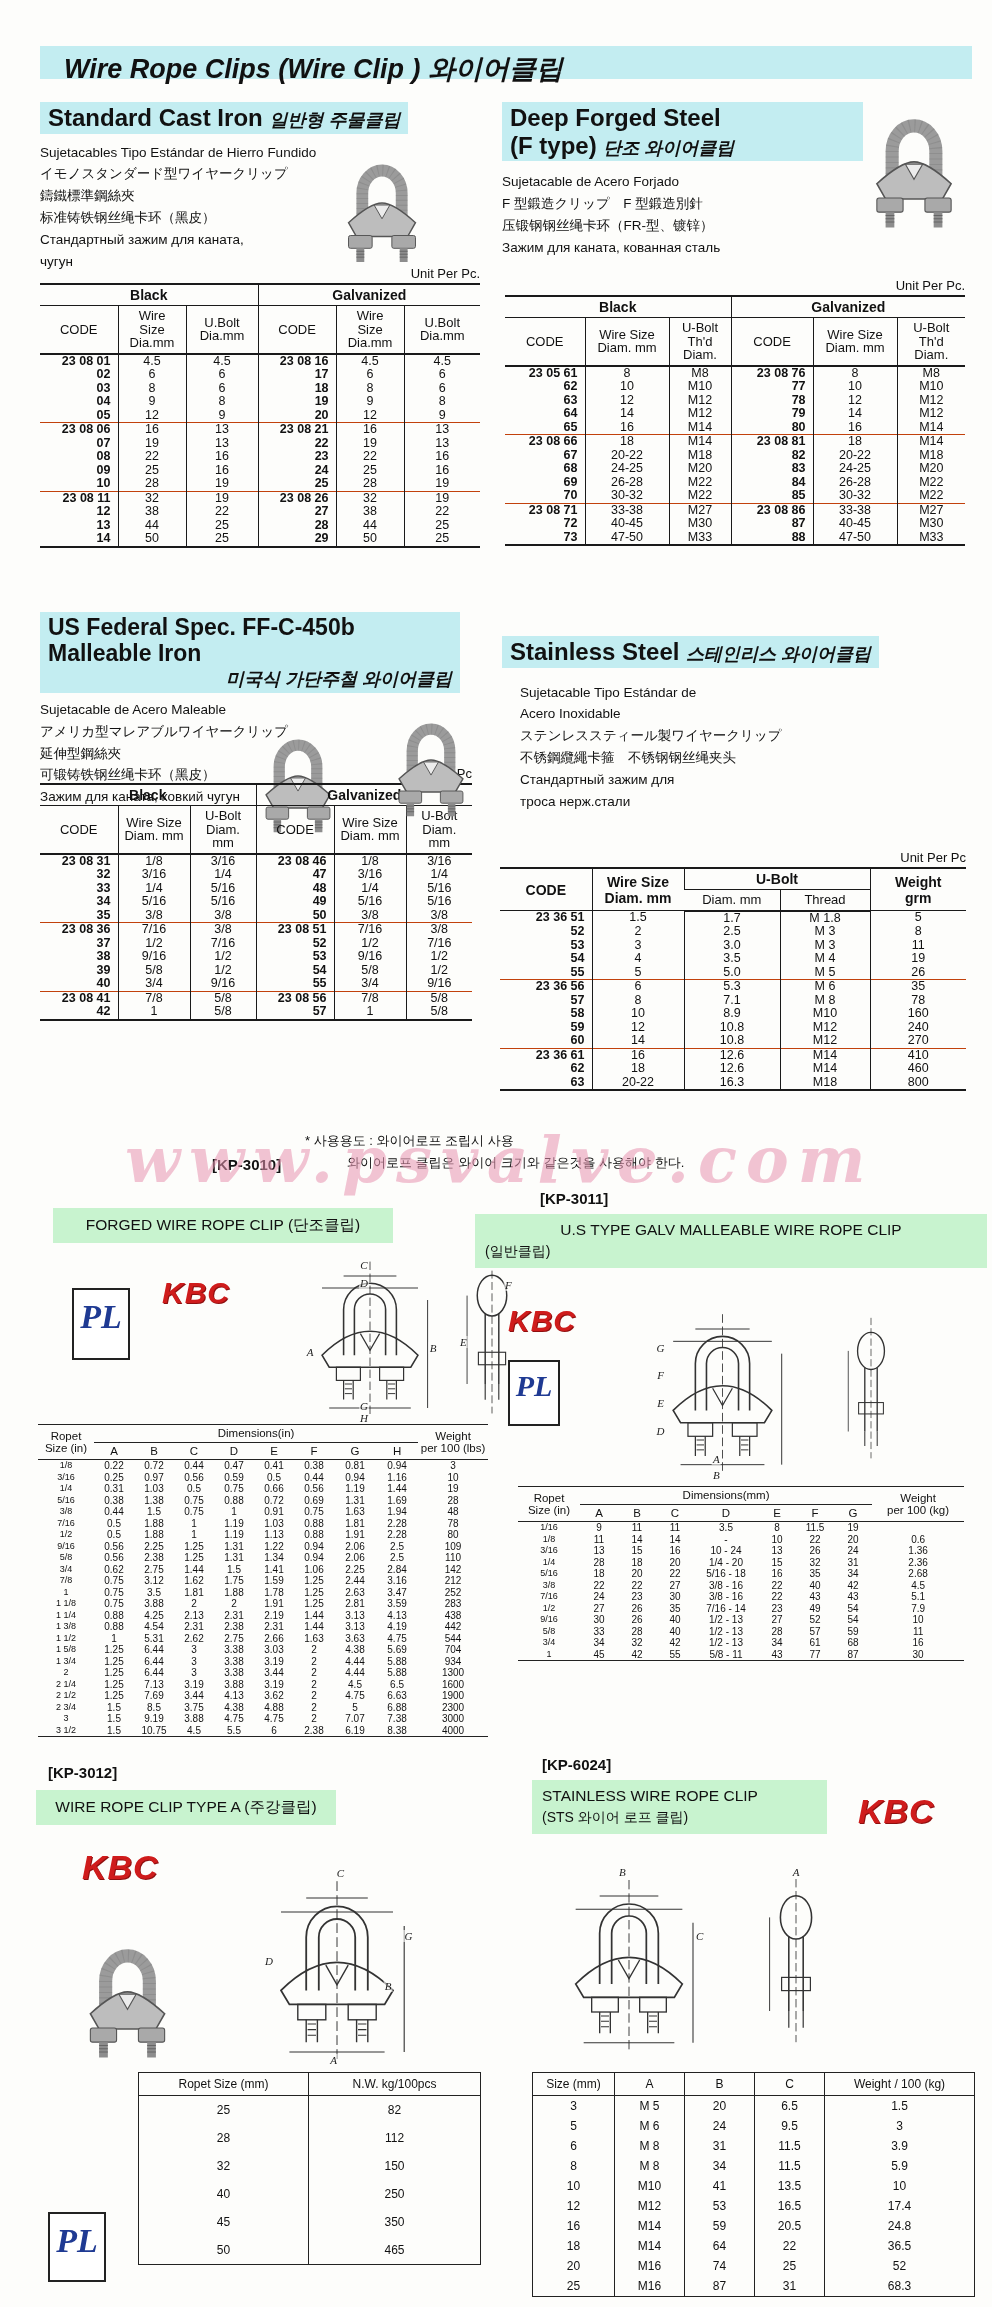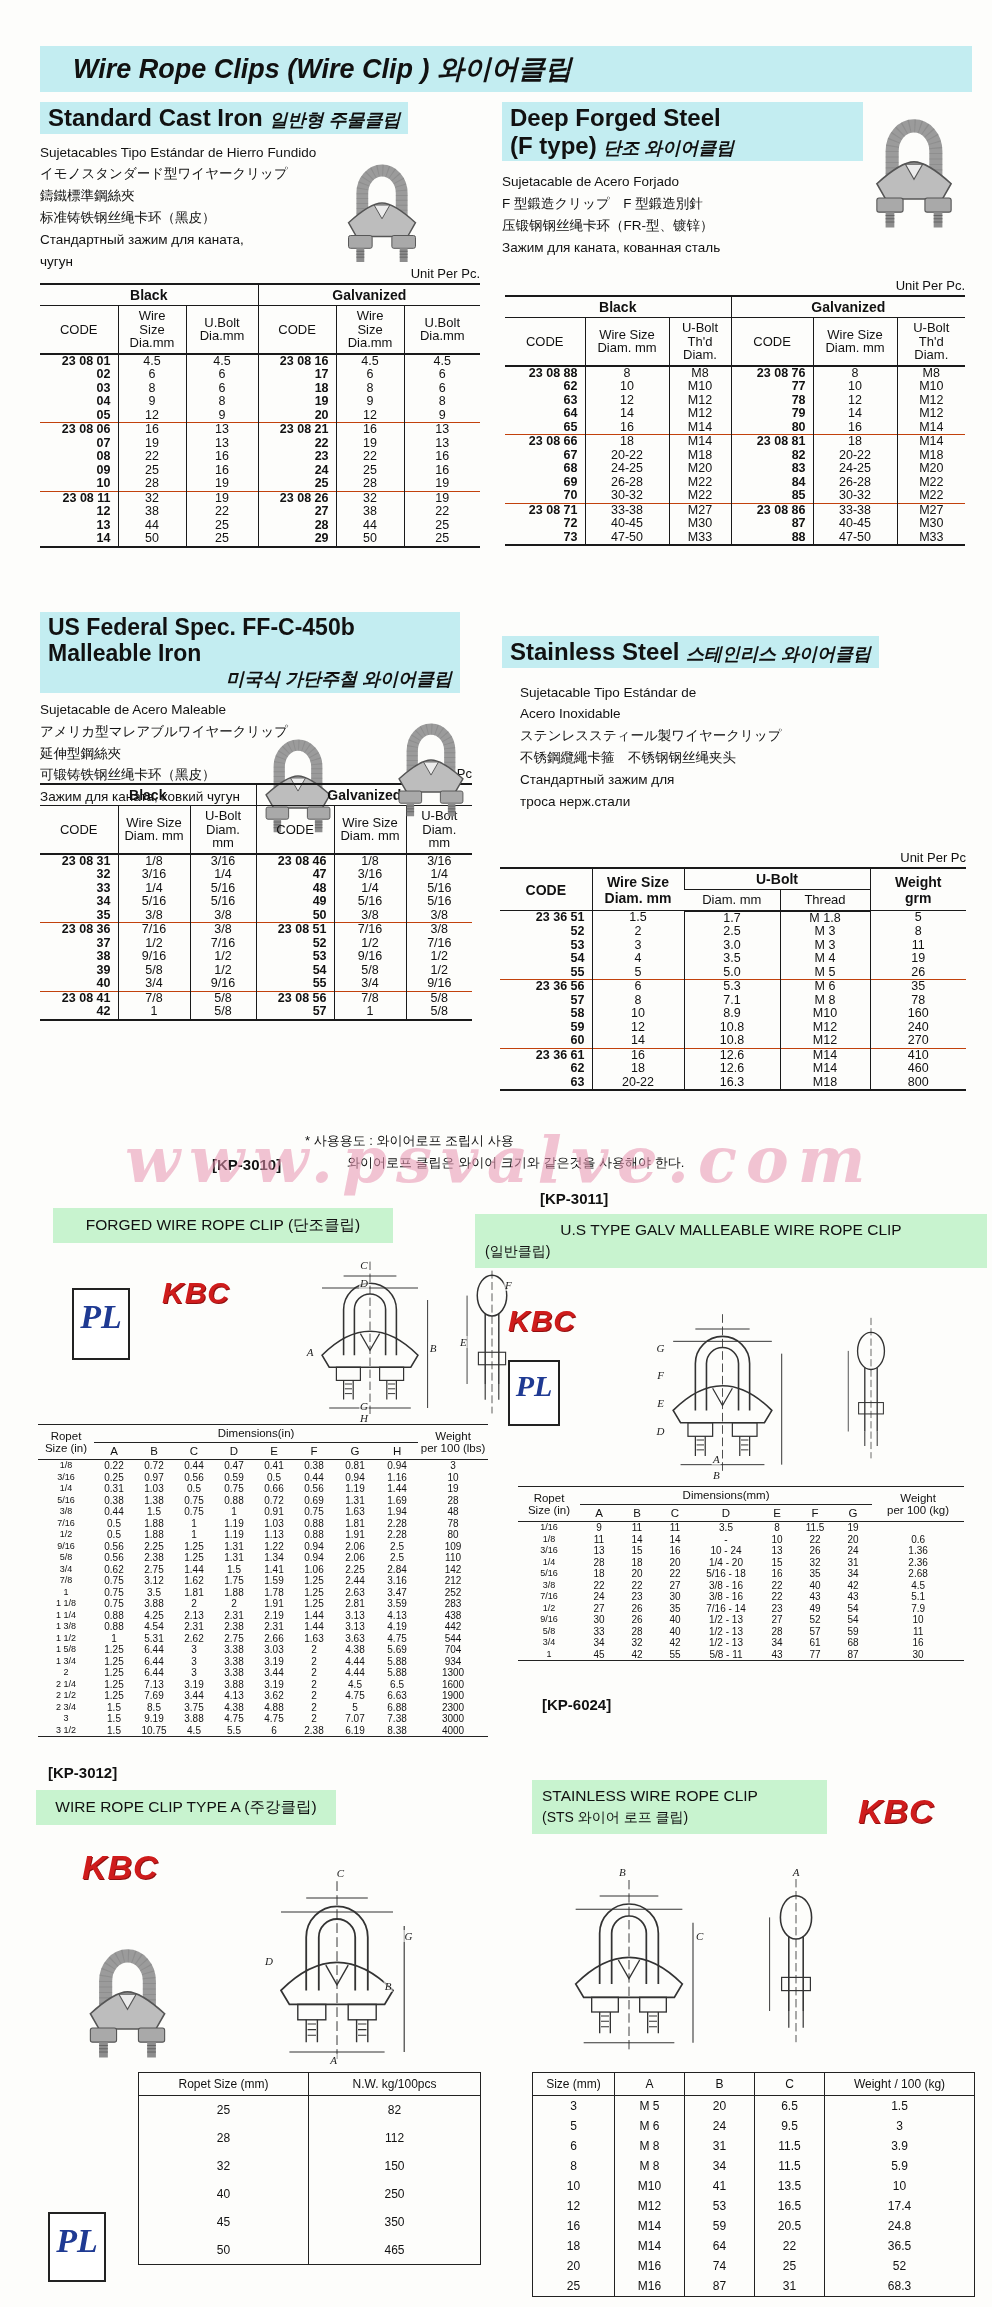--- a/index.html
+++ b/index.html
@@ -1,20 +1,20 @@
 <!DOCTYPE html>
 <html><head>
 <meta charset="utf-8">
 <style>
   html,body{margin:0;padding:0;background:#9a9a9a;}
   .page{position:relative;width:992px;height:2307px;margin:0 auto;background:#fdfdfb;
         font-family:"Liberation Sans",sans-serif;color:#111;overflow:hidden;}
   .abs{position:absolute;}
-  .top-banner{left:40px;top:46px;width:932px;height:46px;background:#c3edf1;
-              font:bold italic 27px/46px "Liberation Sans",sans-serif;padding-left:33px;box-sizing:border-box;}
+  .top-banner{left:40px;top:46px;width:932px;height:33px;background:#c3edf1;
+              font:bold italic 27px/46px "Liberation Sans",sans-serif;padding-left:24px;box-sizing:border-box;}
   .cyanbox{background:#c3edf1;display:inline-block;padding:2px 8px;}
   .sec-title{font-weight:bold;font-size:24px;line-height:1.15;}
   .kr{font-style:italic;font-size:18px;font-weight:bold;}
   .subs{font-size:13.5px;line-height:1.62;}
   .unit{font-size:13px;text-align:right;}
   .note{font-size:13px;line-height:1.7;}
   .watermark{font:bold italic 64px/1 "DejaVu Serif",serif;color:rgba(231,148,176,.55);
              letter-spacing:9px;white-space:nowrap;z-index:5;}
   .kp-label{font:bold 15px "Liberation Sans",sans-serif;}
   .gbanner{background:#c8f3cf;box-sizing:border-box;padding:7px 10px;font-size:15.5px;text-align:center;}
@@ -310,21 +310,21 @@
           <th>CODE</th>
           <th>Wire Size
 Diam. mm</th>
           <th>U-Bolt
 Th'd
 Diam.</th>
         </tr>
       </thead>
       <tbody>
         <tr>
-          <td class="bcol">23 08 88</td>
+          <td class="bcol">23 05 61</td>
           <td>8</td>
           <td>M8</td>
           <td class="bcol">23 08 76</td>
           <td>8</td>
           <td>M8</td>
         </tr>
         <tr>
           <td class="bcol">62</td>
           <td>10</td>
           <td>M10</td>
@@ -1244,21 +1244,21 @@
           <td>55</td>
           <td>5/8 - 11</td>
           <td>43</td>
           <td>77</td>
           <td>87</td>
           <td>30</td>
         </tr>
       </tbody>
     </table>
 
-  <div class="abs kp-label" style="left:542px;top:1696px;">[KP-6024]</div>
+  <div class="abs kp-label" style="left:542px;top:1756px;">[KP-6024]</div>
   <div class="abs gbanner" style="left:532px;top:1780px;width:295px;text-align:left;">
     <div>STAINLESS WIRE ROPE CLIP</div>
     <div class="l2">(STS 와이어 로프 클립)</div>
   </div>
   <div class="abs kbc" style="left:858px;top:1792px;font-size:34px;">KBC</div>
   <div class="diag" style="left:545px;top:1856px;width:168px;height:200px;">
     <svg viewBox="0 0 120 150">
         <use href="#sym-front"></use>
       </svg>
   <span class="dlabel" style="left: 46%; top: 8%;">B</span>

